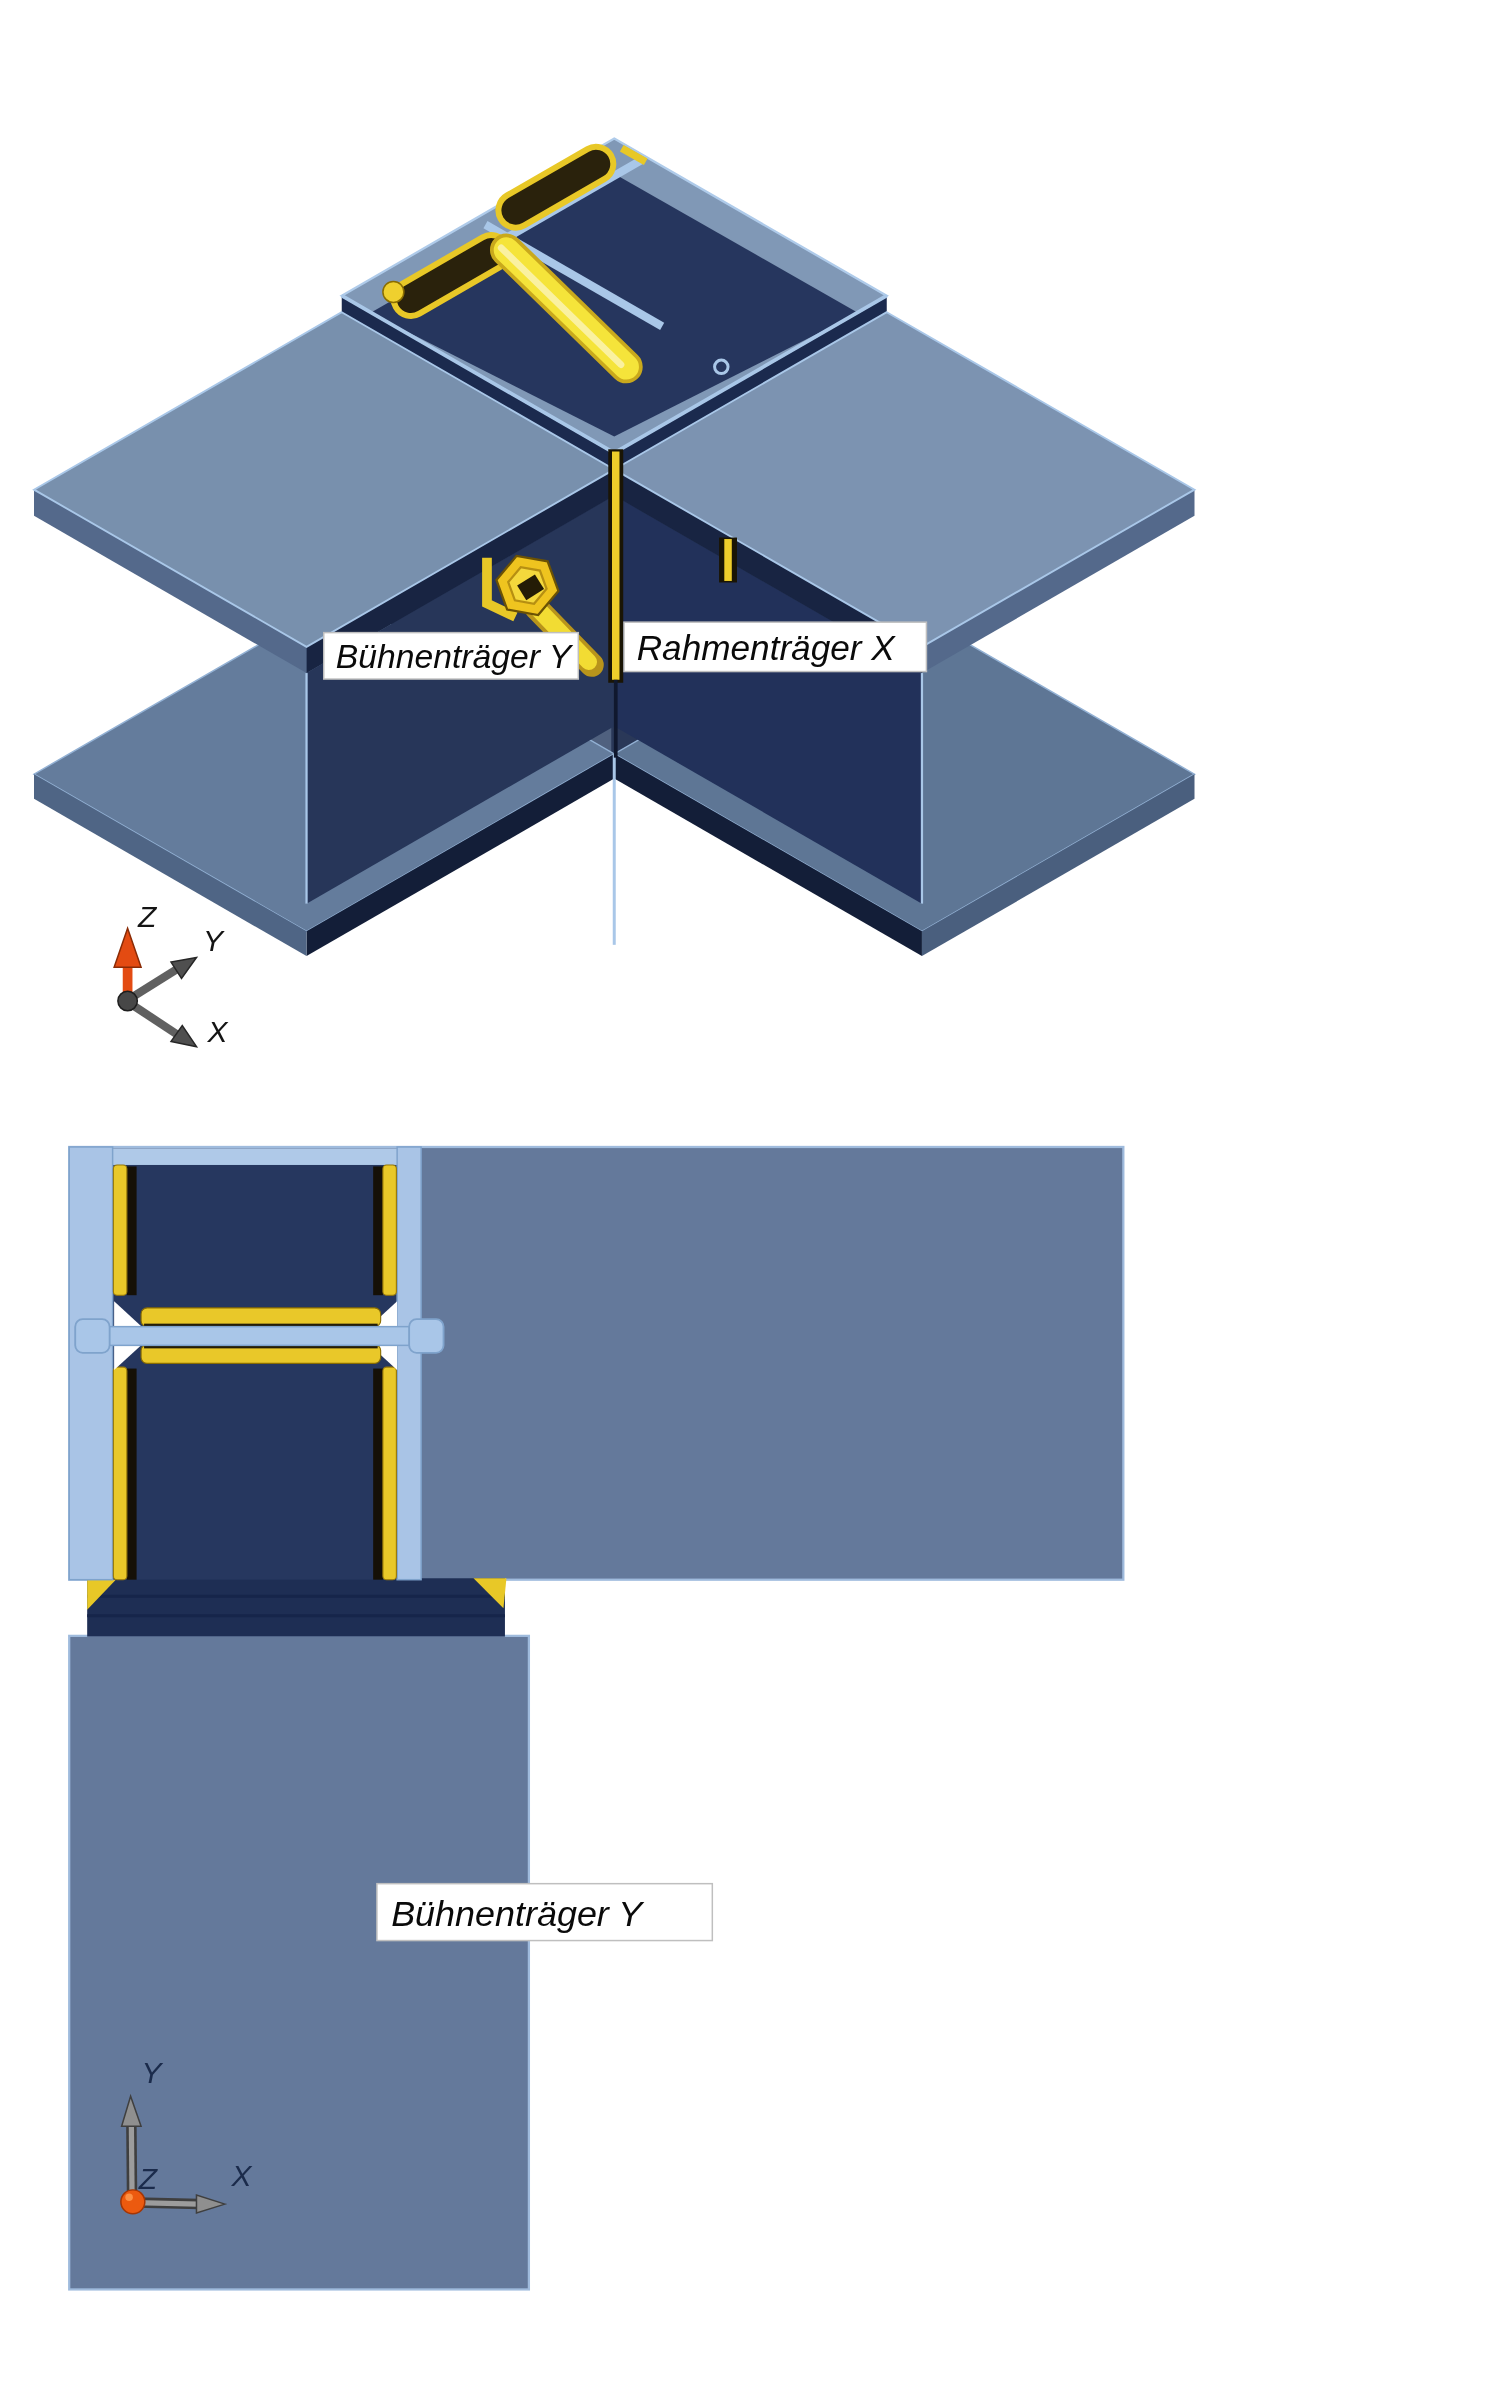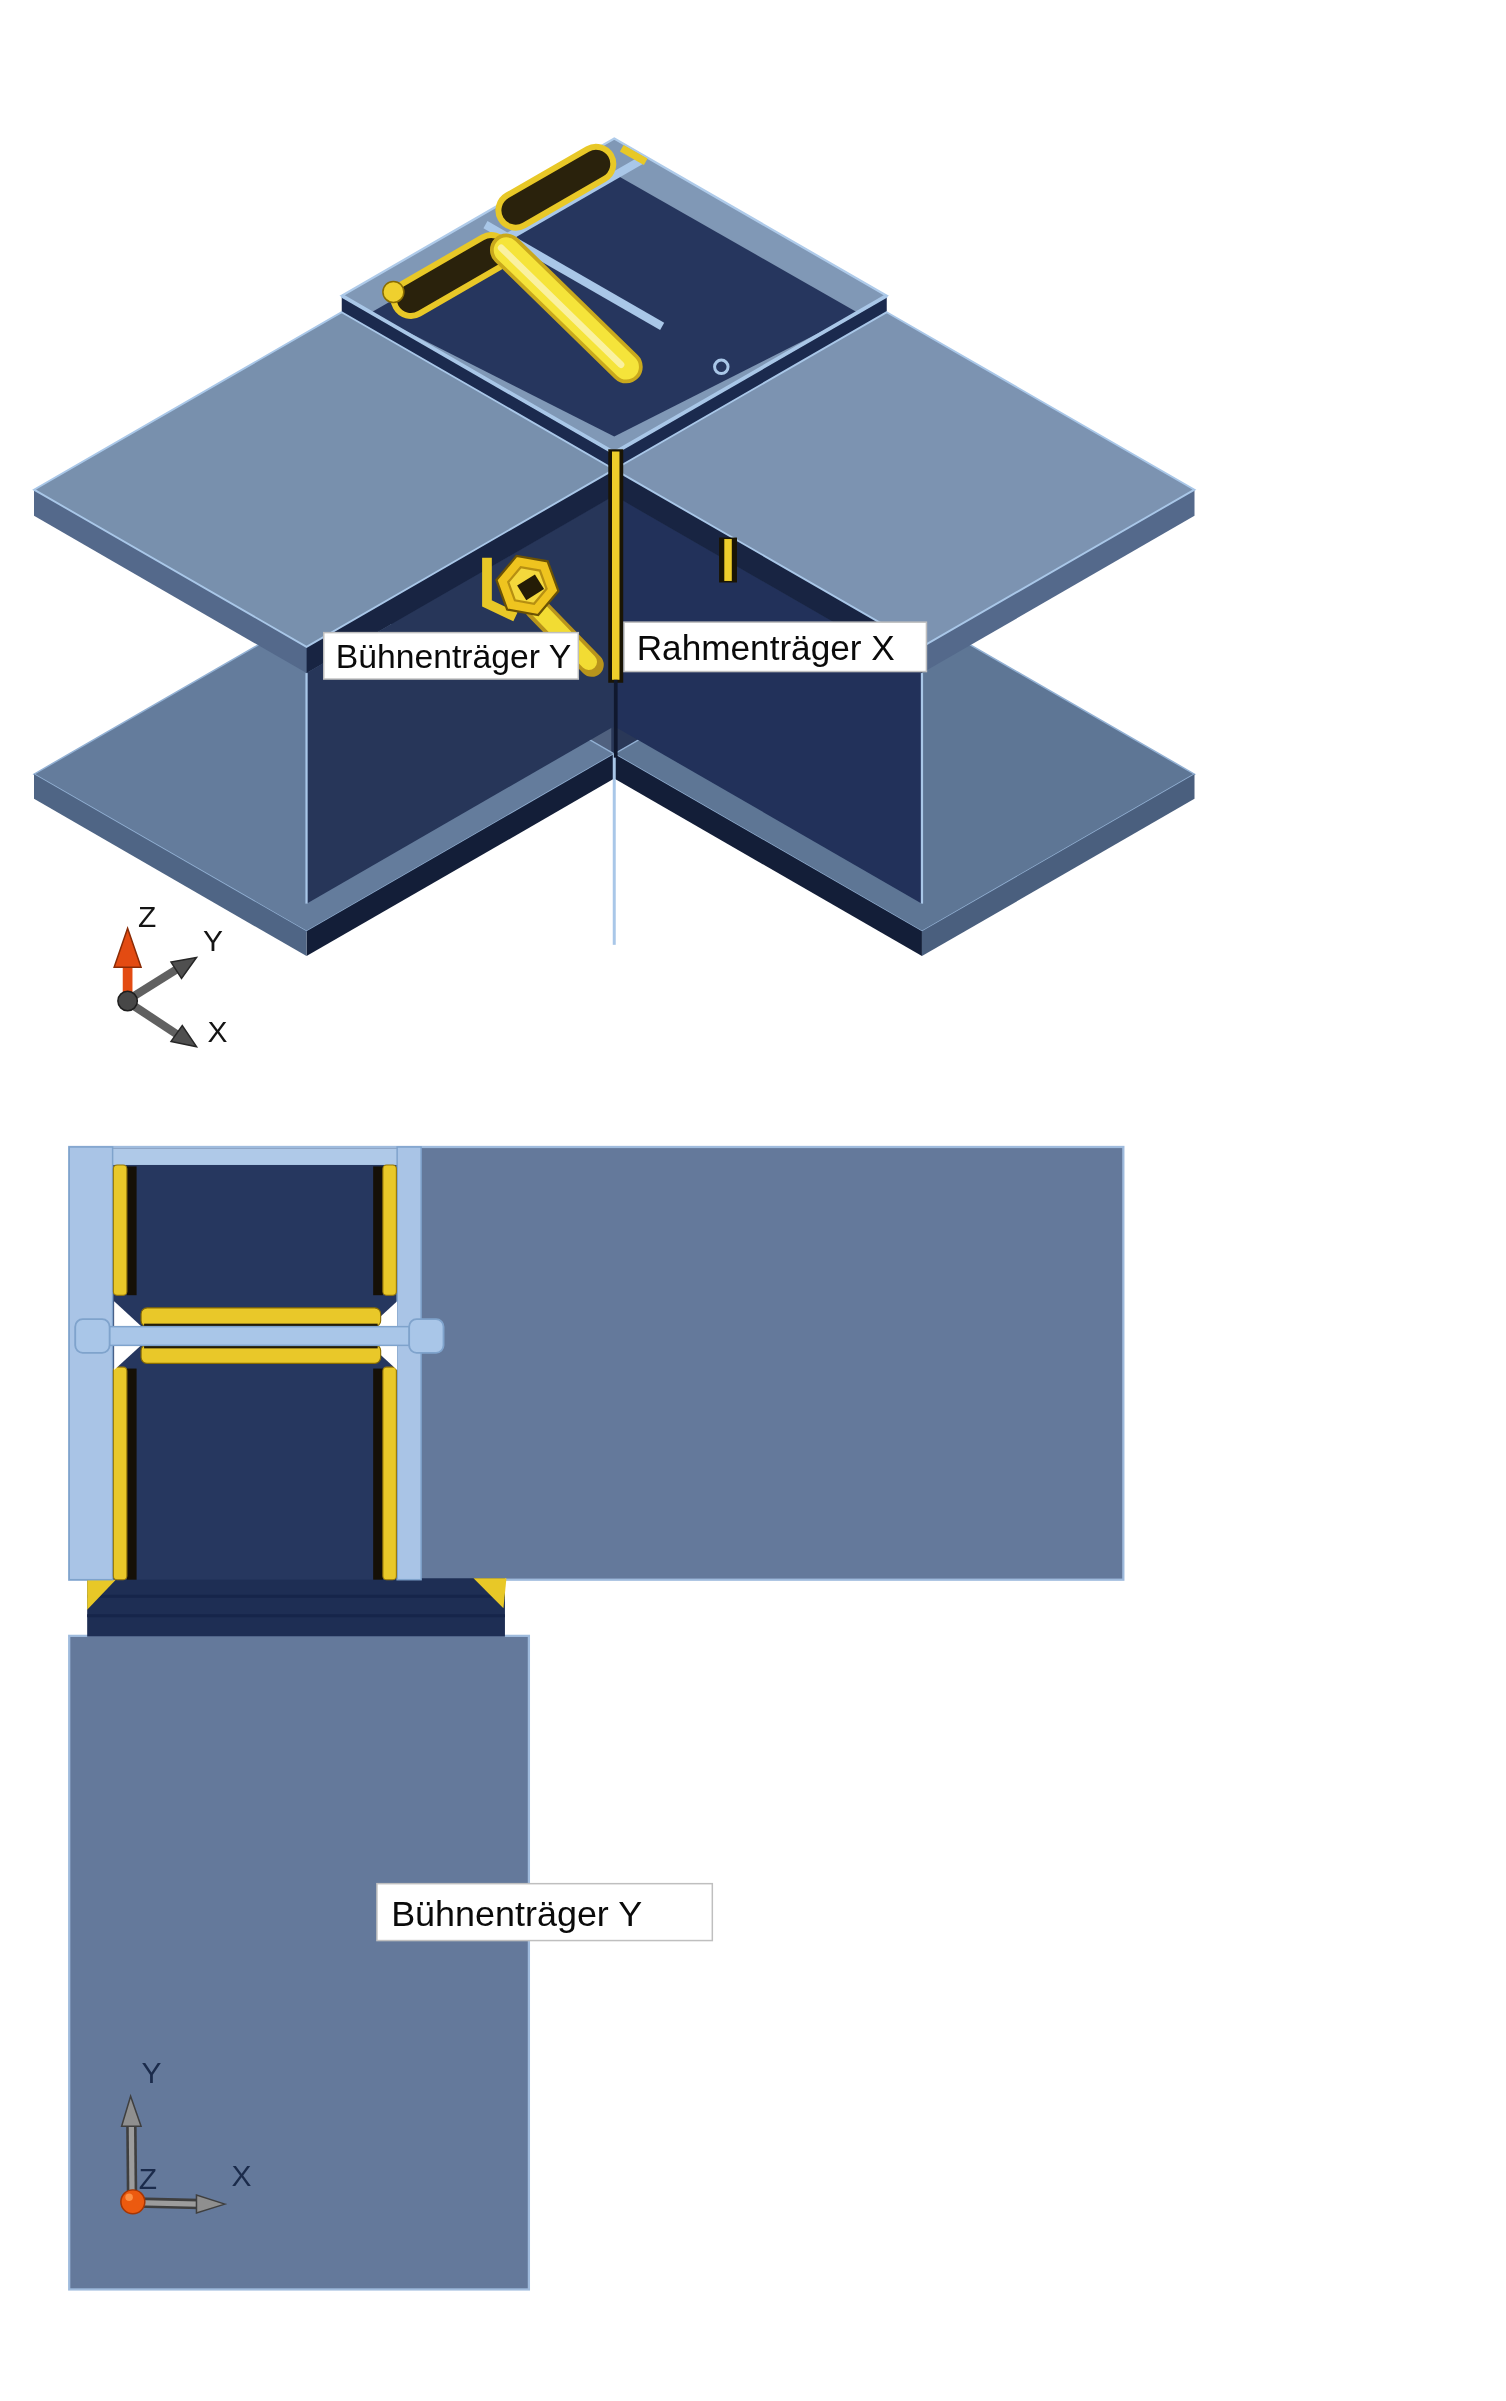--- a/index.html
+++ b/index.html
@@ -1,17 +1,17 @@
 <!DOCTYPE html>
 <html style="font-size:12px"><head>
 <meta charset="utf-8">
 <style>
   html,body{margin:0;padding:0;background:#ffffff;}
   .page{position:relative;width:1507px;height:2401px;background:#ffffff;overflow:hidden;
-        font-family:"Liberation Sans", sans-serif;}
+        font-family:"Liberation Sans", sans-serif;font-style:italic;}
   .page svg{position:absolute;left:0;top:0;display:block;}
   text{font-family:"Liberation Sans", sans-serif;}
 </style>
 </head>
 <body>
 
 <div class="page">
 <svg width="1507" height="2401" viewBox="0 0 2012 3207" xmlns="http://www.w3.org/2000/svg">
 
   <g>

